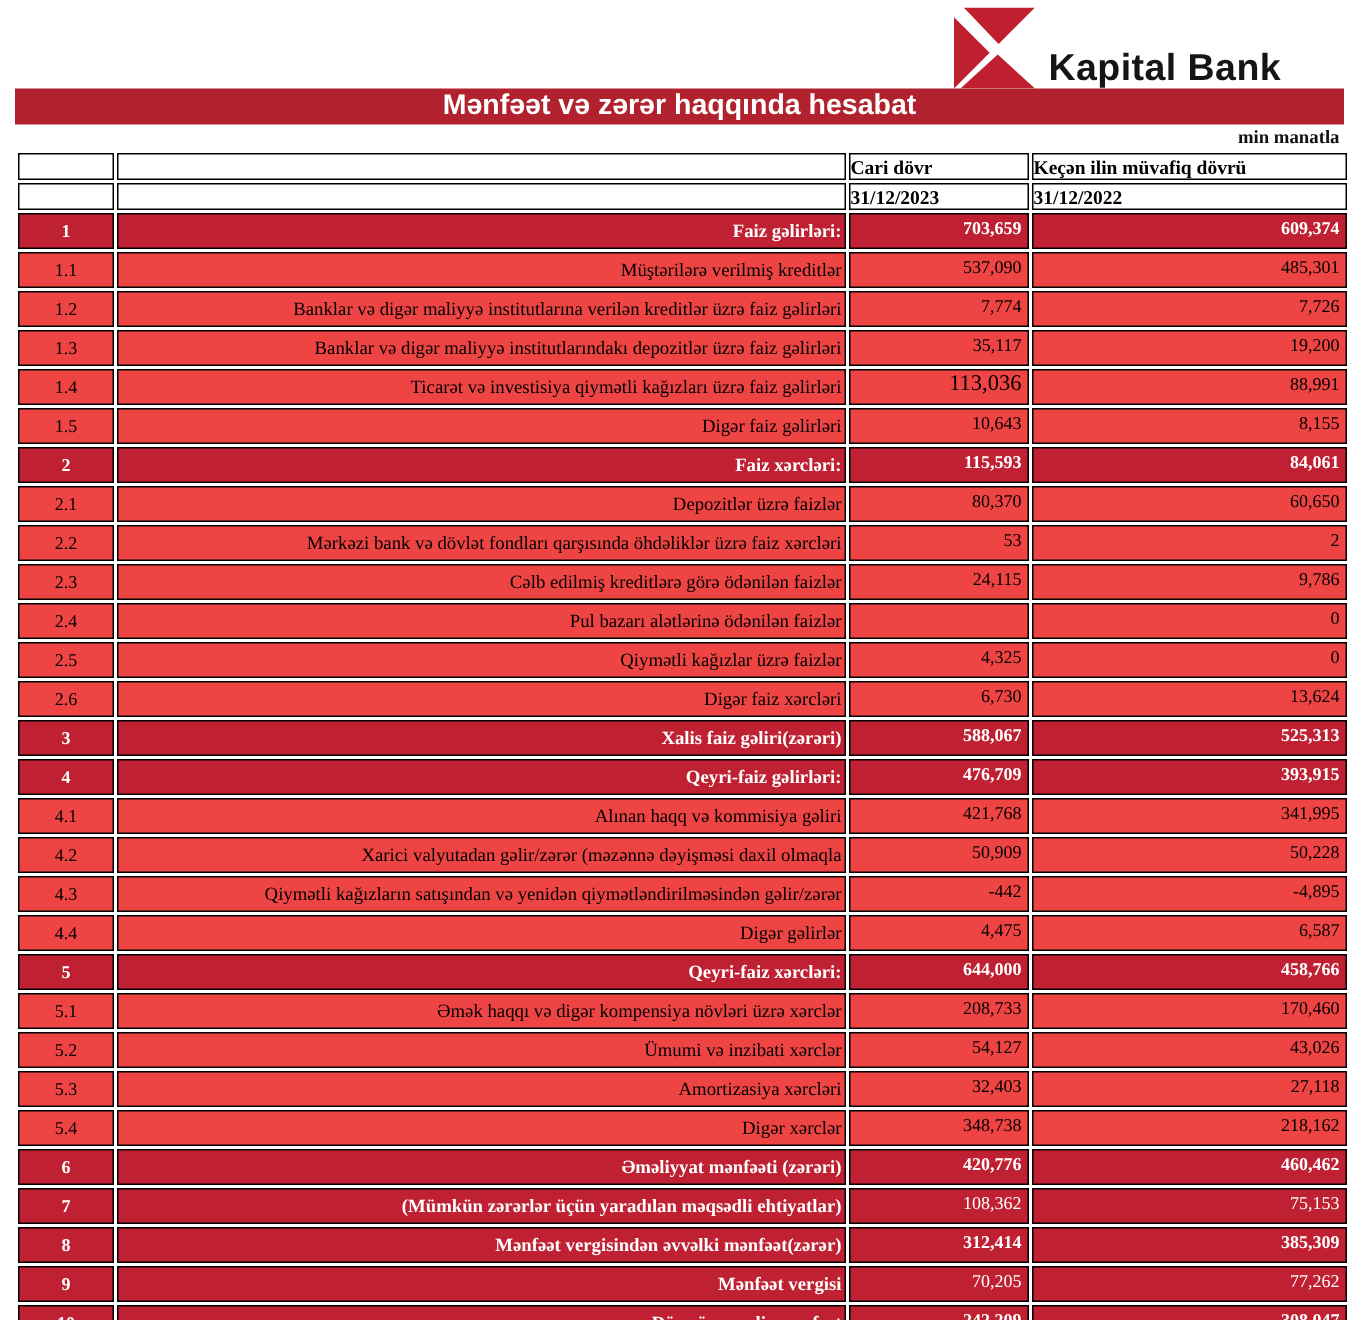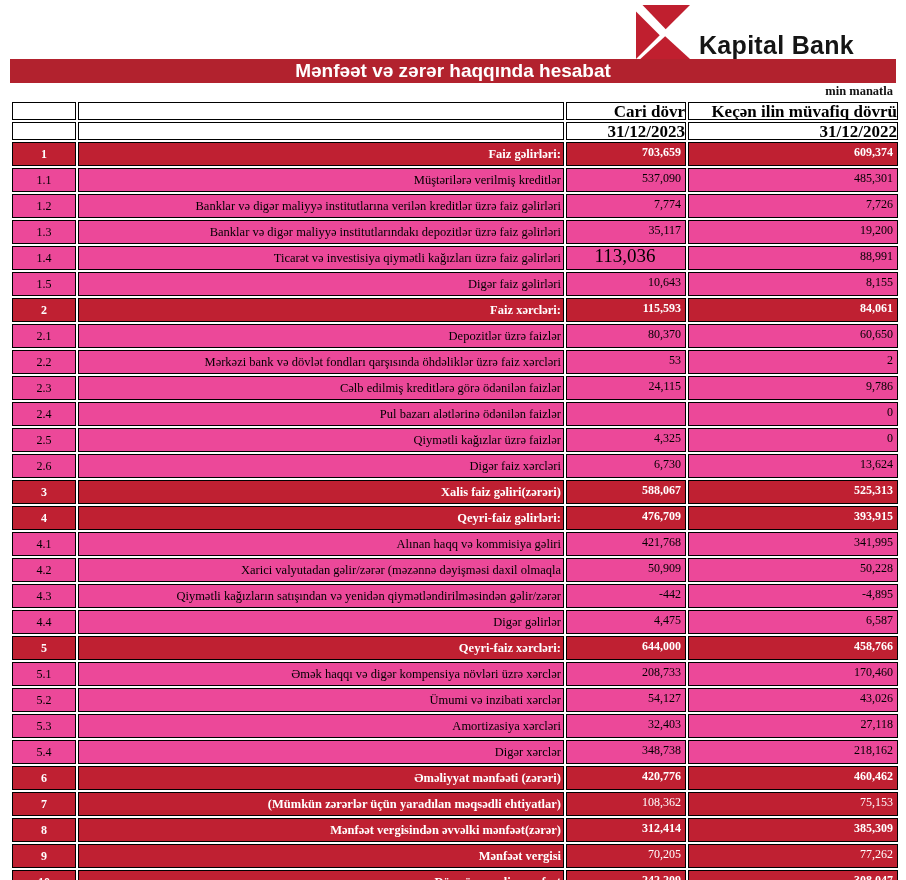--- a/index.html
+++ b/index.html
@@ -13,30 +13,30 @@
   .logo-box svg { width:54px; height:54px; display:block; }
   .wordmark { font-family:"Liberation Sans", sans-serif; font-weight:bold; font-size:25px; color:#151515; letter-spacing:.3px; white-space:nowrap;margin-top:26px; }
   .banner {
     position:absolute; left:10px; top:59px; width:886px; height:24px;
     background:var(--banner-red); color:#fff; text-align:center;
     font-family:"Liberation Sans", sans-serif; font-weight:bold; font-size:19px; line-height:24px;
   }
   .unit-note { position:absolute; right:13px; top:84px; font-weight:bold; font-size:12.5px; color:#111; }
   table.pl { position:absolute; left:10px; top:100px; border-collapse:separate; border-spacing:2px; table-layout:fixed; }
   table.pl td, table.pl th { box-sizing:border-box; border:1.5px solid var(--ink); overflow:hidden; white-space:nowrap; background:transparent; }
-  thead td, thead th { height:18px; line-height:15px; font-size:17px; font-weight:bold; text-align:right; padding:0; color:#000; }
+  thead td, thead th { height:18px; line-height:15px; font-size:13px; font-weight:bold; text-align:left; padding:0; color:#000; }
   tbody td { height:20px; line-height:18px; }
   .c-no   { text-align:center; font-size:12px; padding:0; }
   .c-label{ text-align:right; padding:0 2px 0 4px; font-size:12.5px; }
   .c-val  { text-align:right; padding:0 4px 4px 2px; font-size:12px; }
-  tr.item    { background:#ec4899; color:#000; }
+  tr.item    { background:#ef4444; color:#000; }
   tr.section { background:var(--row-red); color:#fff; }
   tr.section .c-no, tr.section .c-label, tr.section .c-val { font-weight:bold; }
   tr.section .c-val.light { font-weight:normal; }
-  .c-val.big { font-size:19px;text-align:center; }
+  .c-val.big { font-size:15px; }
 </style>
 </head>
 <body>
 
 <div class="page" style="--banner-red: #b2222e; --row-red: #bf2032; --logo-red: #c01f2f; --ink: #000000;">
 
   <div class="brand">
     <span class="logo-box">
       <svg viewBox="0 0 100 100" aria-hidden="true">
         <rect x="0" y="0" width="100" height="100" fill="#ffffff"></rect>

